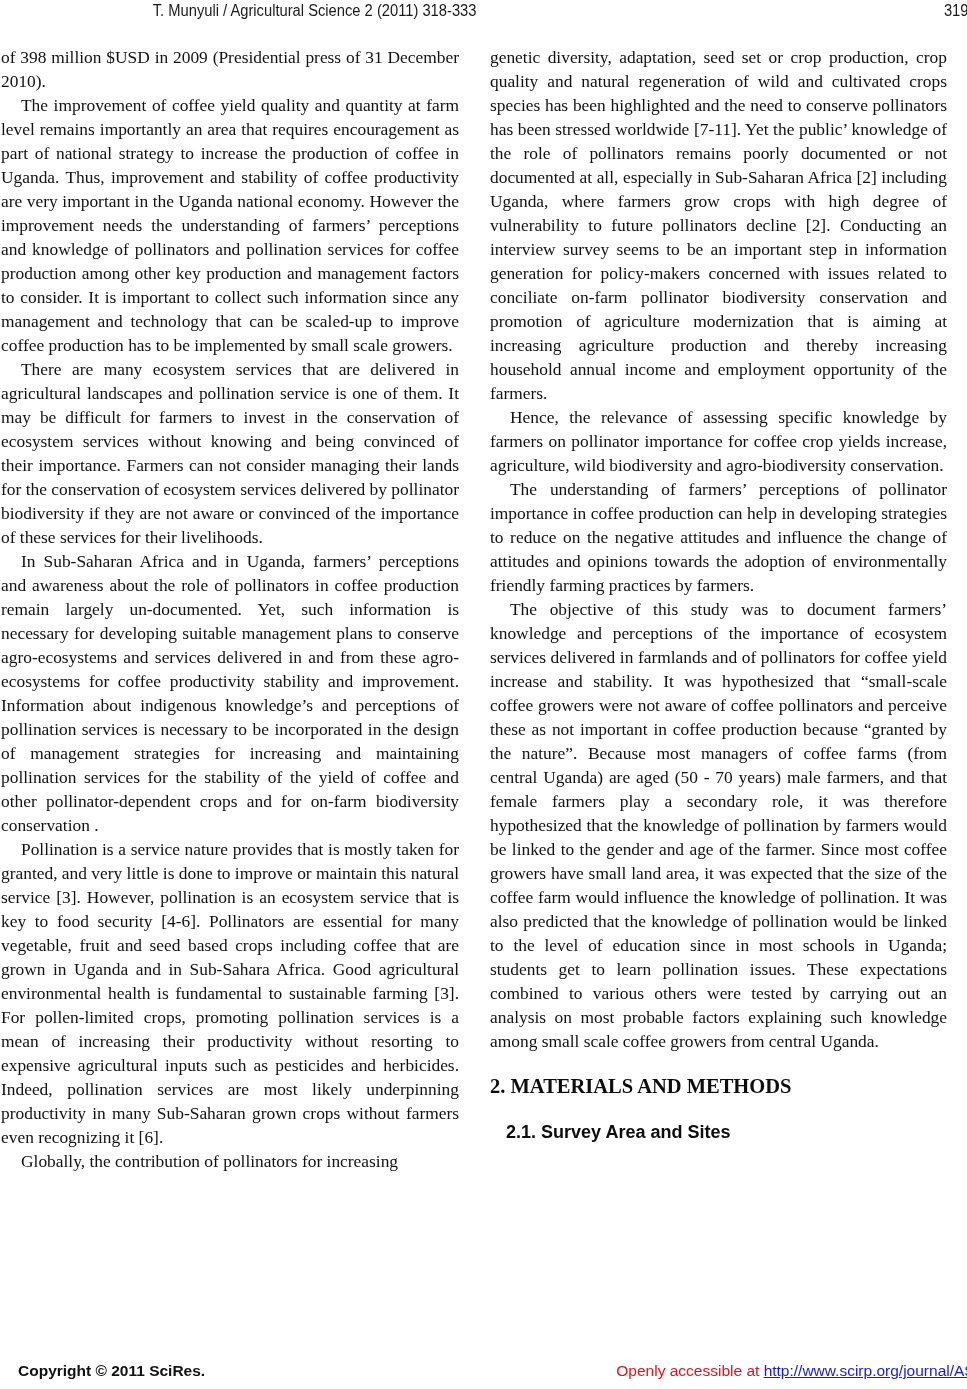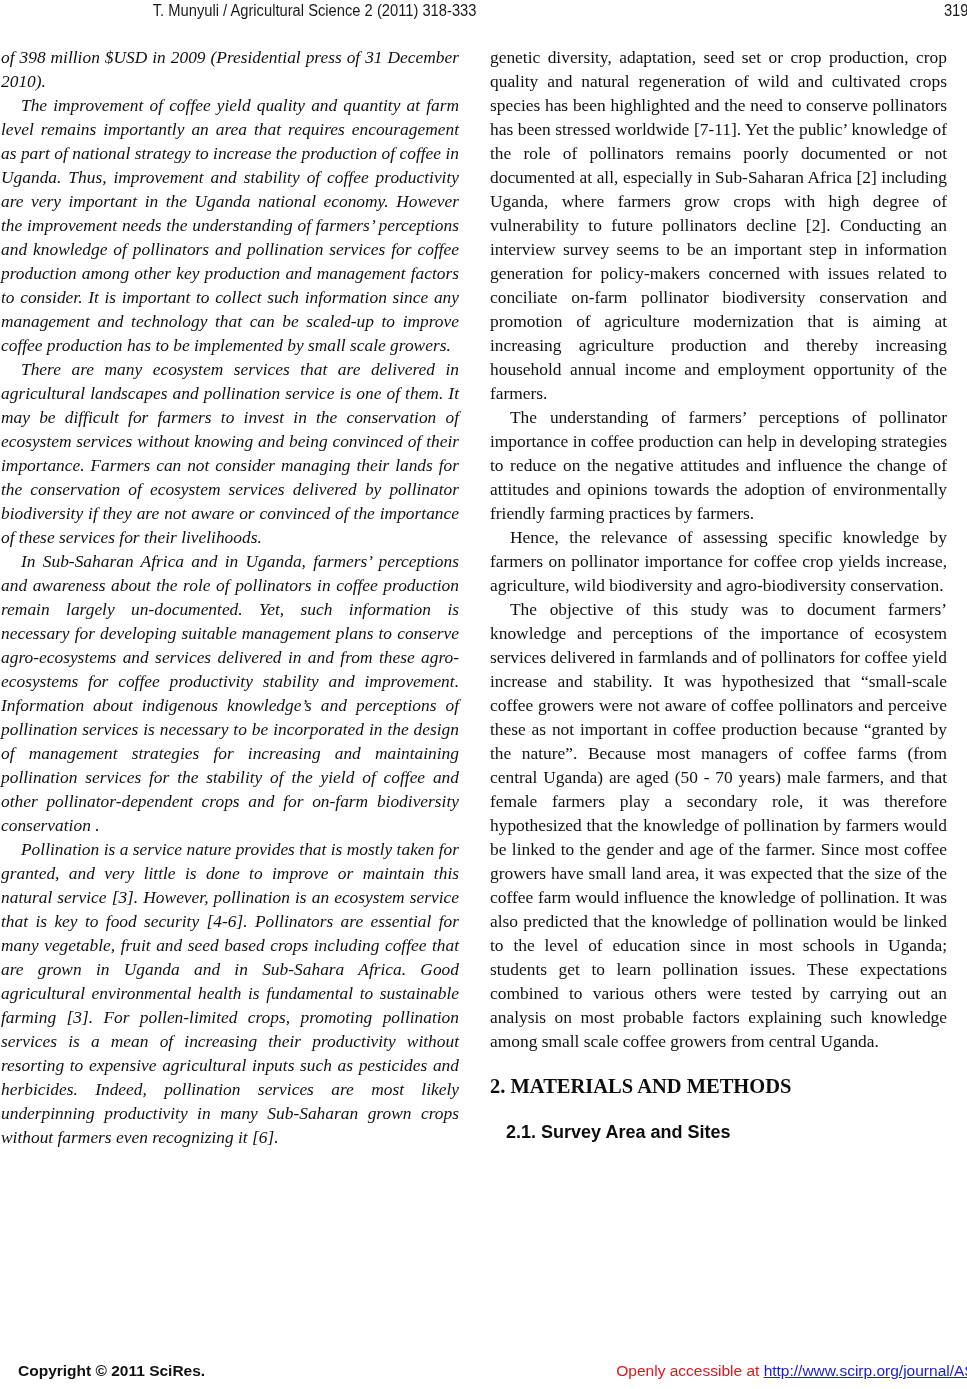--- a/index.html
+++ b/index.html
@@ -40,21 +40,21 @@
     .column {
       position: absolute;
       top: 45px;
       width: 458px;
       font-family: "Liberation Serif", serif;
       font-size: 17.4px;
       line-height: 24px;
       text-align: justify;
       hyphens: none;
     }
-    .col-left { left: 1px; font-style: italic; }
+    .col-left { left: 1px; }
     .col-right { left: 490px; width: 457px; }
     .column p {
       margin: 0;
       text-indent: 20px;
     }
     .column p.cont { text-indent: 0; }
     .section-heading {
       font-family: Liberation Serif, serif;
       font-weight: bold;
       font-size: 20.5px;
@@ -108,26 +108,27 @@
   <span class="title">T. Munyuli / Agricultural Science 2 (2011) 318-333</span>
   <span class="page-num">319</span>
 </div>
 
 <div class="column col-left">
   <p class="cont">of 398 million $USD in 2009 (Presidential press of 31 December 2010).</p>
   <p>The improvement of coffee yield quality and quantity at farm level remains importantly an area that requires encouragement as part of national strategy to increase the production of coffee in Uganda. Thus, improvement and stability of coffee productivity are very important in the Uganda national economy. However the improvement needs the understanding of farmers’ perceptions and knowledge of pollinators and pollination services for coffee production among other key production and management factors to consider. It is important to collect such information since any management and technology that can be scaled-up to improve coffee production has to be implemented by small scale growers.</p>
   <p>There are many ecosystem services that are delivered in agricultural landscapes and pollination service is one of them. It may be difficult for farmers to invest in the conservation of ecosystem services without knowing and being convinced of their importance. Farmers can not consider managing their lands for the conservation of ecosystem services delivered by pollinator biodiversity if they are not aware or convinced of the importance of these services for their livelihoods.</p>
   <p>In Sub-Saharan Africa and in Uganda, farmers’ perceptions and awareness about the role of pollinators in coffee production remain largely un-documented. Yet, such information is necessary for developing suitable management plans to conserve agro-ecosystems and services delivered in and from these agro-ecosystems for coffee productivity stability and improvement. Information about indigenous knowledge’s and perceptions of pollination services is necessary to be incorporated in the design of management strategies for increasing and maintaining pollination services for the stability of the yield of coffee and other pollinator-dependent crops and for on-farm biodiversity conservation .</p>
   <p>Pollination is a service nature provides that is mostly taken for granted, and very little is done to improve or maintain this natural service [3]. However, pollination is an ecosystem service that is key to food security [4-6]. Pollinators are essential for many vegetable, fruit and seed based crops including coffee that are grown in Uganda and in Sub-Sahara Africa. Good agricultural environmental health is fundamental to sustainable farming [3]. For pollen-limited crops, promoting pollination services is a mean of increasing their productivity without resorting to expensive agricultural inputs such as pesticides and herbicides. Indeed, pollination services are most likely underpinning productivity in many Sub-Saharan grown crops without farmers even recognizing it [6].</p>
+  <p>Globally, the contribution of pollinators for increasing</p>
 </div>
 
 <div class="column col-right">
   <p class="cont">genetic diversity, adaptation, seed set or crop production, crop quality and natural regeneration of wild and cultivated crops species has been highlighted and the need to conserve pollinators has been stressed worldwide [7-11]. Yet the public’ knowledge of the role of pollinators remains poorly documented or not documented at all, especially in Sub-Saharan Africa [2] including Uganda, where farmers grow crops with high degree of vulnerability to future pollinators decline [2]. Conducting an interview survey seems to be an important step in information generation for policy-makers concerned with issues related to conciliate on-farm pollinator biodiversity conservation and promotion of agriculture modernization that is aiming at increasing agriculture production and thereby increasing household annual income and employment opportunity of the farmers.</p>
+  <p>Hence, the relevance of assessing specific knowledge by farmers on pollinator importance for coffee crop yields increase, agriculture, wild biodiversity and agro-biodiversity conservation.</p>
   <p>The understanding of farmers’ perceptions of pollinator importance in coffee production can help in developing strategies to reduce on the negative attitudes and influence the change of attitudes and opinions towards the adoption of environmentally friendly farming practices by farmers.</p>
-  <p>Hence, the relevance of assessing specific knowledge by farmers on pollinator importance for coffee crop yields increase, agriculture, wild biodiversity and agro-biodiversity conservation.</p>
   <p>The objective of this study was to document farmers’ knowledge and perceptions of the importance of ecosystem services delivered in farmlands and of pollinators for coffee yield increase and stability. It was hypothesized that “small-scale coffee growers were not aware of coffee pollinators and perceive these as not important in coffee production because “granted by the nature”. Because most managers of coffee farms (from central Uganda) are aged (50 - 70 years) male farmers, and that female farmers play a secondary role, it was therefore hypothesized that the knowledge of pollination by farmers would be linked to the gender and age of the farmer. Since most coffee growers have small land area, it was expected that the size of the coffee farm would influence the knowledge of pollination. It was also predicted that the knowledge of pollination would be linked to the level of education since in most schools in Uganda; students get to learn pollination issues. These expectations combined to various others were tested by carrying out an analysis on most probable factors explaining such knowledge among small scale coffee growers from central Uganda.</p>
   <h2 class="section-heading">2. MATERIALS AND METHODS</h2>
   <h3 class="subsection-heading">2.1. Survey Area and Sites</h3>
 </div>
 
 <div class="footer">
   <span class="copyright">Copyright © 2011 SciRes.</span>
   <span class="access">
     <span class="access-label">Openly accessible at </span><a class="access-link">http://www.scirp.org/journal/AS/</a>
   </span>

